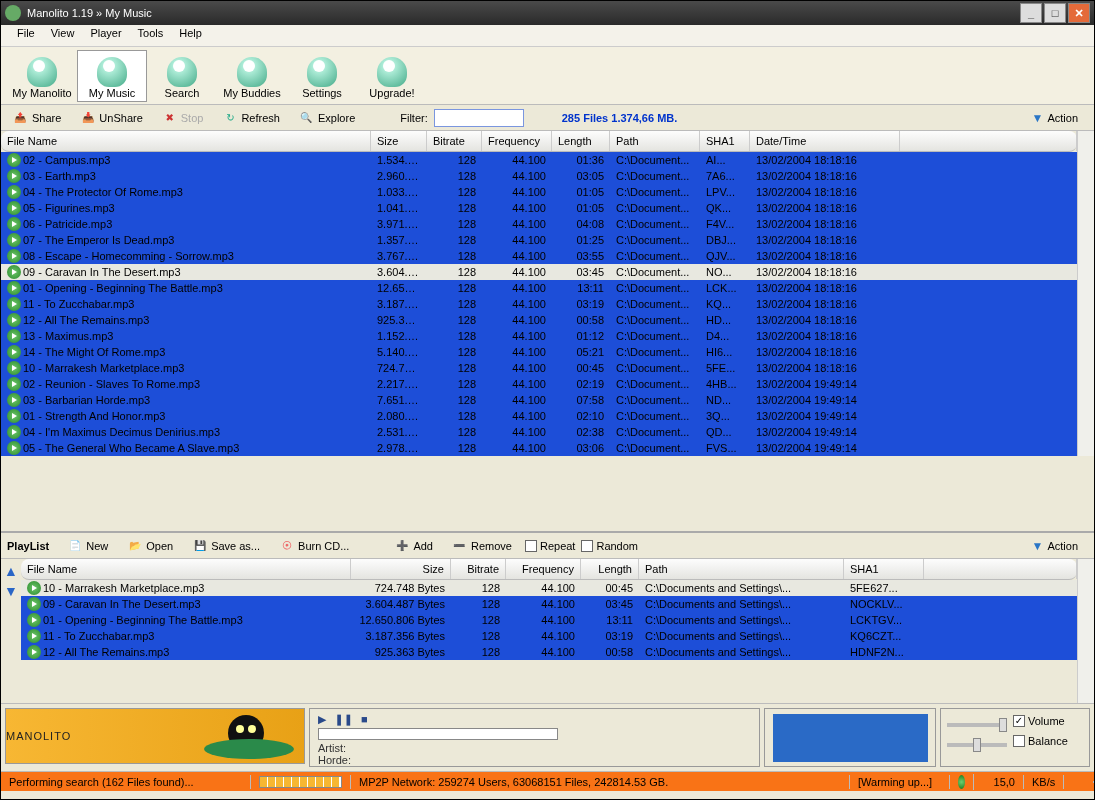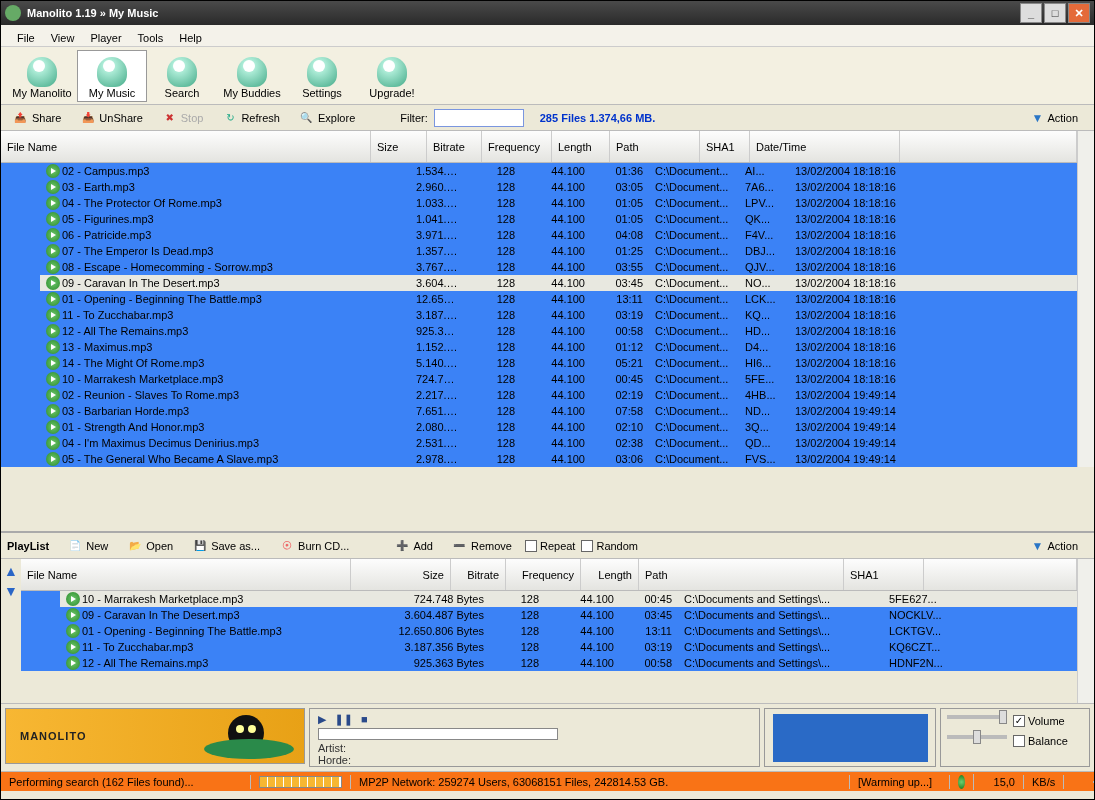--- a/index.html
+++ b/index.html
@@ -1,39 +1,39 @@
 <!DOCTYPE html>
 <html><head>
 <meta charset="utf-8">
 <style>
 * { margin: 0; padding: 0; box-sizing: border-box; font-family: Tahoma, Arial, sans-serif; font-size: 11px; }
 body { width: 1095px; height: 800px; background: #ece9d8; overflow: hidden; display: flex; flex-direction: column; border: 1px solid #000; }
 .titlebar { height: 24px; background: linear-gradient(to bottom, #4a4a4a, #2a2a2a); display: flex; align-items: center; padding: 0 4px; color: #fff; }
 .titlebar-icon { width: 16px; height: 16px; background: #6a6; border-radius: 50%; margin-right: 6px; }
-.titlebar-text { flex: 1; font-weight: bold; }
+.titlebar-text { flex: 1; font-weight: normal; }
 .winbtn { width: 22px; height: 20px; margin-left: 2px; display: flex; align-items: center; justify-content: center; border: 1px solid #888; background: #ddd; font-weight: bold; color: #333; cursor: pointer; }
 .winbtn.close { background: #e46a3a; color: #fff; }
-.menubar { height: 22px; background: #f4f2ea; display: flex; align-items: flex-end; padding: 0 8px; border-bottom: 1px solid #ccc; }
+.menubar { height: 22px; background: #f4f2ea; display: flex; align-items: flex-start; padding: 0 8px; border-bottom: 1px solid #ccc; }
 .menubar span { padding: 2px 8px; cursor: pointer; }
 .toolbar-main { height: 58px; background: #f3f0e1; display: flex; align-items: center; padding: 2px 6px; border-bottom: 1px solid #bbb; }
 .tb-item { width: 70px; height: 52px; display: flex; flex-direction: column; align-items: center; justify-content: flex-end; padding: 2px; cursor: pointer; border: 1px solid transparent; }
 .tb-item.active { background: #fff; border: 1px solid #999; }
 .tb-icon { width: 30px; height: 30px; background: radial-gradient(circle at 40% 30%, #cfe, #4a8); border-radius: 50% 50% 40% 40%; position: relative; }
 .tb-icon::after { content: ""; position: absolute; width: 12px; height: 12px; background: #fff; border-radius: 50%; top: 3px; left: 6px; }
 .toolbar-sub { height: 26px; background: #ece9d8; display: flex; align-items: center; padding: 0 6px; border-bottom: 1px solid #bbb; gap: 6px; }
 .tbtn { display: flex; align-items: center; gap: 4px; padding: 2px 6px; cursor: pointer; border: 1px solid transparent; }
 .ticon { width: 14px; height: 14px; display: inline-flex; align-items: center; justify-content: center; font-size: 10px; }
 .filter-label { margin-left: 32px; }
 .filter-input { width: 90px; height: 18px; border: 1px solid #7a96df; background: #fff; }
-.filecount { margin-left: 10px; color: #0033cc; font-weight: bold; }
+.filecount { margin-left: 32px; color: #0033cc; font-weight: bold; }
 .action-area { margin-left: auto; display: flex; align-items: center; gap: 4px; padding-right: 10px; }
 .blue-diamond { color: #2a76c6; font-size: 12px; }
-.grid-header { height: 32px; background: linear-gradient(to bottom, #fdfdfd, #e4e4e0); display: flex; border-bottom: 1px solid #bbb; position: relative; }
+.grid-header { height: 21px; background: linear-gradient(to bottom, #fdfdfd, #e4e4e0); display: flex; border-bottom: 1px solid #bbb; position: relative; border-radius: 8px; }
 .gh { border-right: 1px solid #ccc; padding: 2px 6px; display: flex; align-items: center; white-space: nowrap; overflow: hidden; }
-.grid-body { flex: 1; overflow-y: auto; background: #3b82f6; padding-left: 39px; }
+.grid-body { flex: 1; overflow-y: auto; background: #1d4ed8; }
 .row { height: 16px; display: flex; align-items: center; }
 .row.selected { background: #e8e8e0; }
 .play-icon { width: 14px; height: 14px; background: radial-gradient(circle,#6cc66b,#2a8a2a); border-radius: 50%; display: flex; align-items: center; justify-content: center; margin-right: 2px; }
 .play-icon::after { content: ""; border-left: 5px solid #fff; border-top: 3px solid transparent; border-bottom: 3px solid transparent; margin-left: 1px; }
 .cell { padding: 0 6px; white-space: nowrap; overflow: hidden; text-overflow: ellipsis; }
 .c-name { width: 370px; display: flex; align-items: center; }
 .c-size { width: 56px; text-align: right; }
 .c-bitrate { width: 55px; text-align: right; }
 .c-freq { width: 70px; text-align: right; }
 .c-len { width: 58px; text-align: right; }
@@ -48,33 +48,33 @@
 .playlist-bar { height: 26px; background: #ece9d8; display: flex; align-items: center; padding: 0 6px; gap: 6px; border-bottom: 1px solid #bbb; }
 .pl-label { font-weight: bold; margin-right: 6px; }
 .checkbox { display: flex; align-items: center; gap: 3px; }
 .cbox { width: 12px; height: 12px; border: 1px solid #666; background: #fff; }
 .cbox.checked::after { content: "✓"; font-size: 10px; line-height: 10px; display: block; text-align: center; }
 .mid-panel { height: 144px; display: flex; flex-direction: column; }
 .arrow-col { width: 20px; display: flex; flex-direction: column; align-items: center; gap: 4px; padding-top: 4px; }
 .arrow { color: #2a66c6; font-size: 14px; cursor: pointer; }
 .pl-grid-wrap { display: flex; flex: 1; overflow: hidden; }
 .bottom-panel { height: 68px; background: #ece9d8; display: flex; padding: 4px; gap: 4px; border-top: 1px solid #bbb; }
-.logo-box { width: 300px; height: 56px; background: linear-gradient(to right,#f7b733,#e8a116); border: 1px solid #999; display: flex; align-items: center; padding-left: 14px; font-weight: bold; font-size: 20px; font-family: Impact,Arial; letter-spacing: 1px; color: #222; position: relative; }
+.logo-box { width: 300px; height: 56px; background: linear-gradient(to right,#f7b733,#e8a116); border: 1px solid #999; display: flex; align-items: center; font-weight: normal; font-size: 20px; font-family: Impact,Arial; letter-spacing: 1px; color: #222; position: relative; }
 .logo-box .ufo { position: absolute; right: 10px; top: 6px; width: 90px; height: 44px; }
 .ufo .dome { width: 36px; height: 36px; background: #111; border-radius: 50%; position: absolute; left: 24px; top: 0; }
 .ufo .dome::after { content: ""; width: 8px; height: 8px; background: #ff9; border-radius: 50%; position: absolute; left: 8px; top: 10px; box-shadow: 12px 0 #ff9; }
 .ufo .disc { width: 90px; height: 20px; background: #2a8a4a; border-radius: 50%; position: absolute; bottom: 0; }
 .player-box { flex: 1; border: 1px solid #999; background: #ece9d8; padding: 4px 8px; }
 .player-ctrls { display: flex; gap: 8px; color: #2a4a8a; font-size: 14px; margin-bottom: 2px; }
 .track-bar { width: 240px; height: 12px; border: 1px solid #888; background: #fff; margin: 2px 0; }
 .player-info { font-size: 10px; color: #333; }
 .viz-box { width: 172px; border: 1px solid #999; background: #ece9d8; display: flex; align-items: center; justify-content: center; }
 .viz-inner { width: 155px; height: 48px; background: #2a6ac6; }
 .vol-box { width: 150px; border: 1px solid #999; background: #ece9d8; padding: 6px; display: flex; flex-direction: column; gap: 8px; }
-.slider-row { display: flex; align-items: flex-start; gap: 6px; }
+.slider-row { display: flex; align-items: flex-end; gap: 6px; }
 .slider { width: 60px; height: 4px; background: #bbb; position: relative; }
 .slider .thumb { position: absolute; width: 8px; height: 14px; background: #ddd; border: 1px solid #888; top: -5px; right: 0; }
 .statusbar { height: 20px; background: #f97316; border-top: 1px solid #bbb; display: flex; align-items: center; font-size: 10px; }
 .status-cell { padding: 1px 8px; border-right: 1px solid #bbb; white-space: nowrap; overflow: hidden; }
 .progress-bar { width: 90px; height: 12px; border: 1px solid #888; background: #fff; display: flex; }
 .progress-bar .seg { width: 7px; height: 100%; background: #f7b733; margin-right: 1px; }
 .globe { width: 14px; height: 14px; background: radial-gradient(circle,#6fcf6f,#1a7a1a); border-radius: 50%; }
 </style>
 </head>
 <body>

